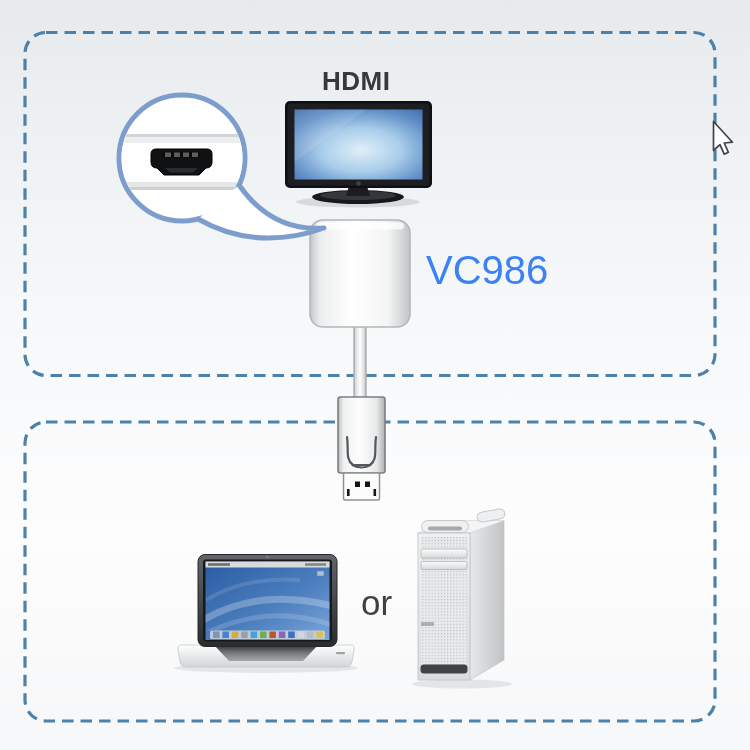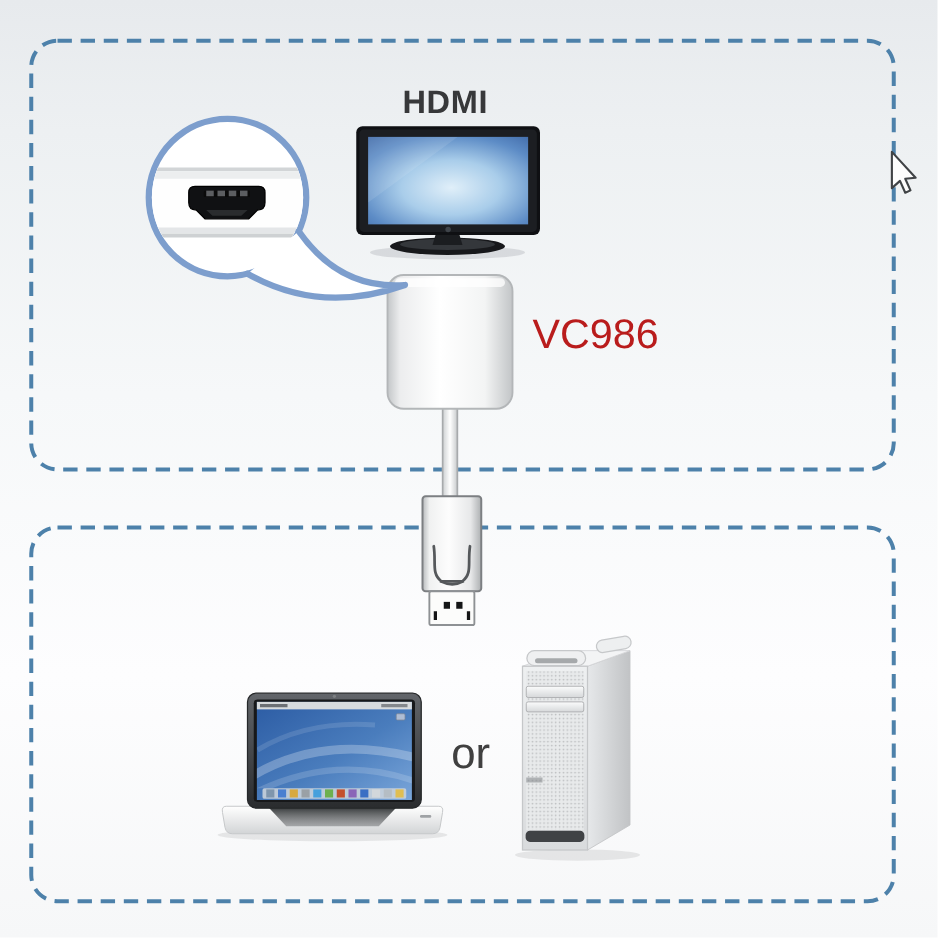--- a/index.html
+++ b/index.html
@@ -6,21 +6,21 @@
   body{
     width:750px;height:750px;
     font-family:"Liberation Sans", sans-serif;
     background:linear-gradient(180deg,#e7eaed 0%,#edf0f2 14%,#f6f8f9 42%,#fdfdfe 72%,#f6f7f8 100%);
     overflow:hidden;
   }
   .stage{position:relative;width:750px;height:750px;}
   .stage svg{position:absolute;left:0;top:0;}
   .label{position:absolute;white-space:nowrap;}
   .label-hdmi{left:322px;top:66px;font-size:26px;font-weight:700;color:#37383a;letter-spacing:.5px;}
-  .label-vc986{left:426px;top:248px;font-size:33px;font-weight:400;color:#b91c1c;}
+  .label-vc986{left:426px;top:248px;font-size:40px;font-weight:400;color:#3b82f6;}
   .label-or{left:361px;top:583px;font-size:35px;font-weight:400;color:#404040;}
 </style>
 </head>
 <body>
 
 <div class="stage">
 
 <svg width="750" height="750" viewBox="0 0 750 750">
   <defs>
     <radialGradient id="scrBlue" cx="52%" cy="58%" r="82%">

